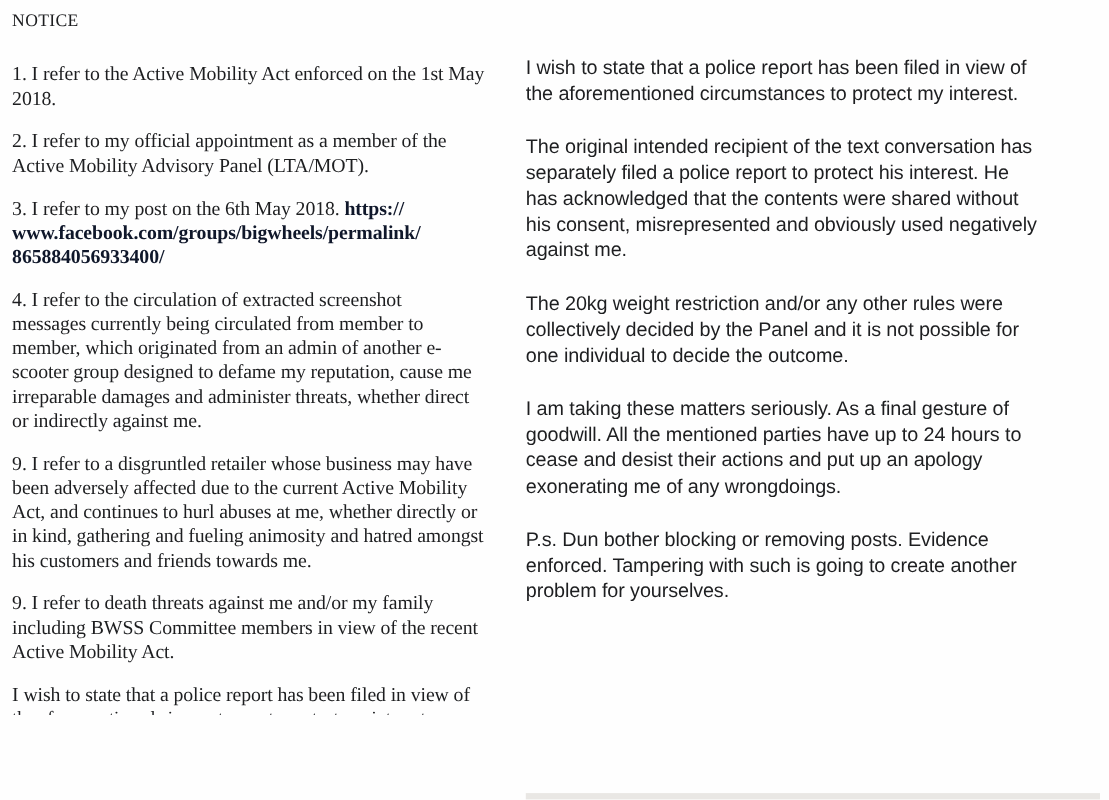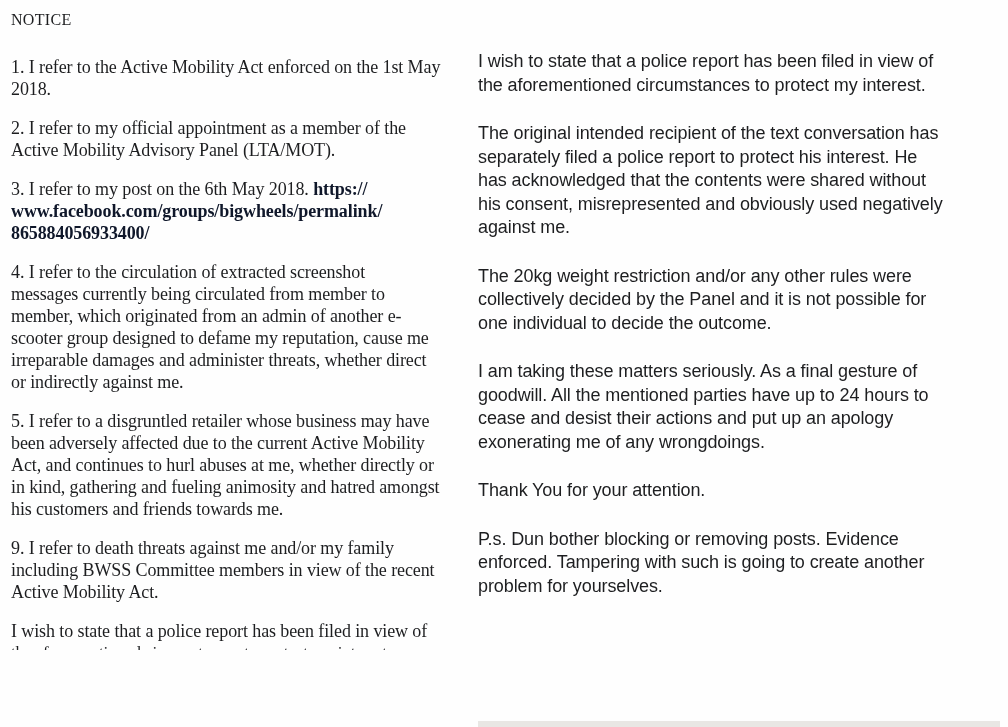--- a/index.html
+++ b/index.html
@@ -94,21 +94,21 @@
 www.facebook.com/groups/bigwheels/permalink/
 865884056933400/</span></p>
 
     <p>4. I refer to the circulation of extracted screenshot
 messages currently being circulated from member to
 member, which originated from an admin of another e-
 scooter group designed to defame my reputation, cause me
 irreparable damages and administer threats, whether direct
 or indirectly against me.</p>
 
-    <p>5. I refer to a disgruntled retailer whose business may have
+    <p>9. I refer to a disgruntled retailer whose business may have
 been adversely affected due to the current Active Mobility
 Act, and continues to hurl abuses at me, whether directly or
 in kind, gathering and fueling animosity and hatred amongst
 his customers and friends towards me.</p>
 
     <p>9. I refer to death threats against me and/or my family
 including BWSS Committee members in view of the recent
 Active Mobility Act.</p>
 
     <p class="p-last">I wish to state that a police report has been filed in view of</p>
@@ -128,21 +128,20 @@
 
     <p>The 20kg weight restriction and/or any other rules were
 collectively decided by the Panel and it is not possible for
 one individual to decide the outcome.</p>
 
     <p>I am taking these matters seriously. As a final gesture of
 goodwill. All the mentioned parties have up to 24 hours to
 cease and desist their actions and put up an apology
 exonerating me of any wrongdoings.</p>
 
-    <p>Thank You for your attention.</p>
 
     <p class="p-last">P.s. Dun bother blocking or removing posts. Evidence
 enforced. Tampering with such is going to create another
 problem for yourselves.</p>
   </div>
 
   <div class="bottom-divider"></div>
 
 </div>
 

